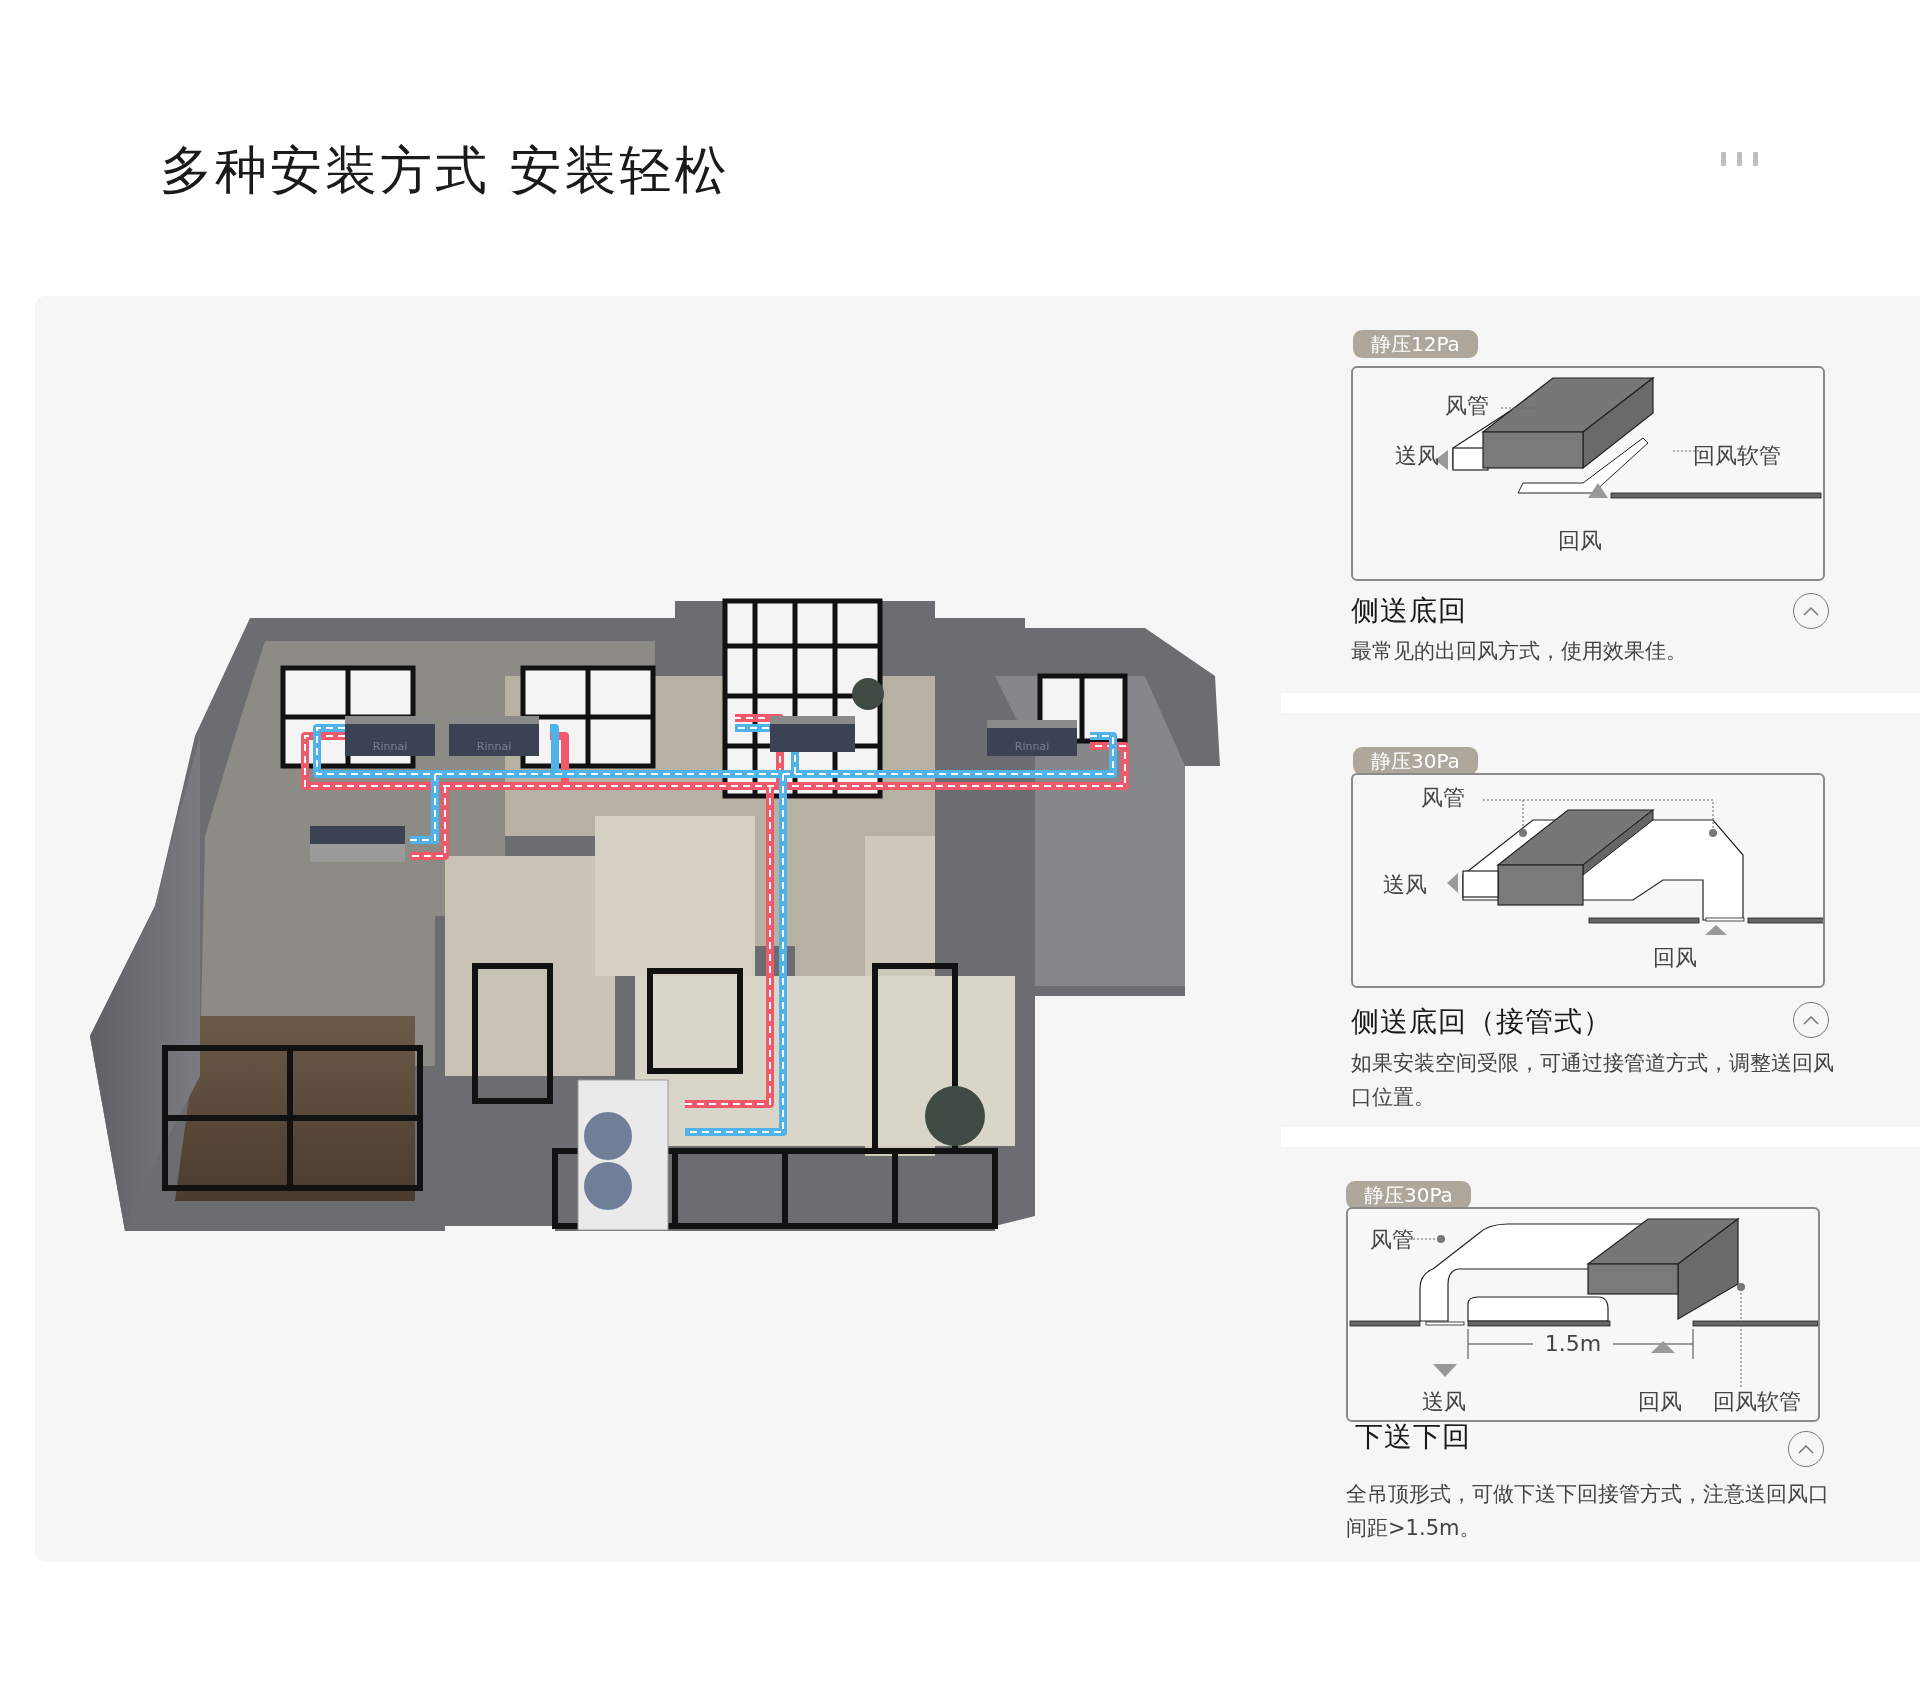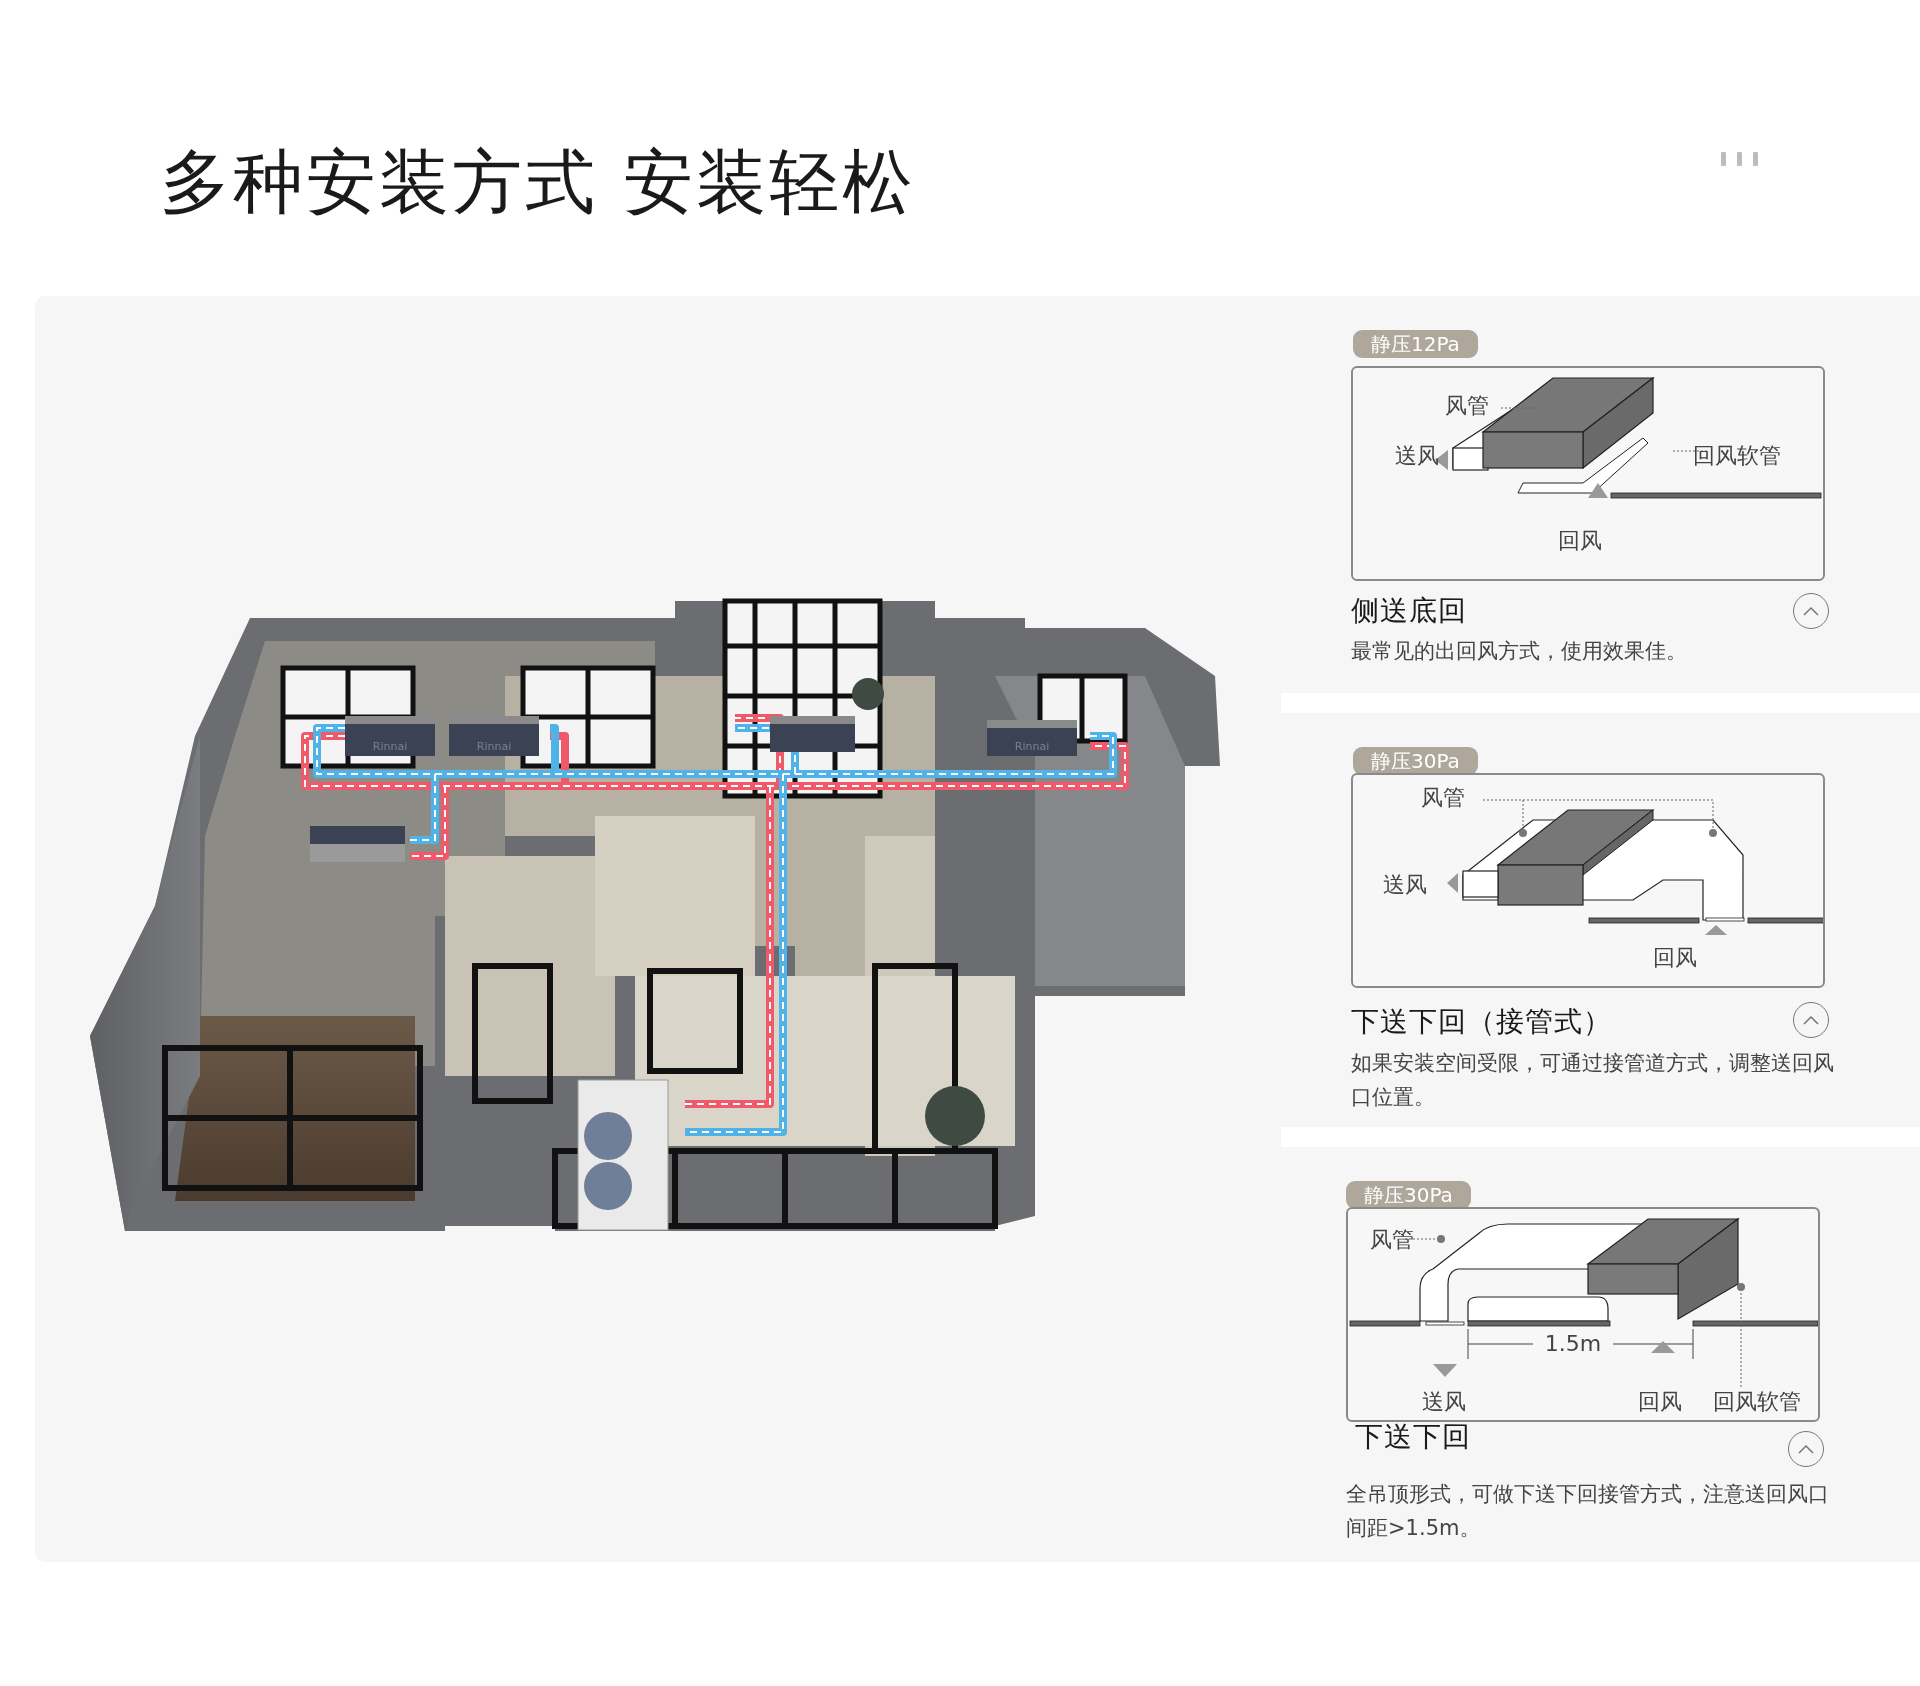--- a/index.html
+++ b/index.html
@@ -1,19 +1,19 @@
 <!DOCTYPE html>
 <html><head>
 <meta charset="utf-8">
 <style>
   * { box-sizing: border-box; margin: 0; padding: 0; }
   html, body { width: 1920px; height: 1686px; background: #ffffff; overflow: hidden; }
   body { font-family: "DejaVu Sans", "Liberation Sans", sans-serif; color: #222; position: relative; }
 
-  .page-title { position: absolute; left: 160px; top: 136px; font-size: 70px; font-weight: 400; color: #1a1a1a; letter-spacing: 3px; }
+  .page-title { position: absolute; left: 160px; top: 136px; font-size: 52px; font-weight: 400; color: #1a1a1a; letter-spacing: 3px; }
   .page-indicator { position: absolute; left: 1721px; top: 152px; display: flex; gap: 11px; }
   .page-indicator .bar { width: 5px; height: 14px; background: #bdbdbd; border-radius: 1px; }
 
   .main-panel { position: absolute; left: 0; top: 296px; width: 1246px; height: 1266px; background: #f6f6f6; border-radius: 10px; overflow: hidden; margin-left: 35px; }
   .main-panel svg { position: absolute; left: 0; top: 0; }
 
   .card { position: absolute; left: 1265px; width: 655px; background: #f6f6f6; border-radius: 10px 0 0 10px; }
   .card-1 { top: 296px; height: 397px; }
   .card-2 { top: 713px; height: 414px; }
   .card-3 { top: 1147px; height: 415px; }
@@ -203,21 +203,21 @@
       <line x1="170" y1="25" x2="170" y2="55" stroke="#666" stroke-dasharray="2,2"></line>
       <circle cx="170" cy="58" r="4" fill="#777"></circle>
         <circle cx="360" cy="58" r="4" fill="#777"></circle>
       <polygon points="105,98 94,108 105,118" fill="#999"></polygon>
       <polygon points="363,150 352,160 374,160" fill="#999"></polygon>
       <text class="lbl" x="68" y="30">风管</text>
       <text class="lbl" x="30" y="117">送风</text>
       <text class="lbl" x="300" y="190">回风</text>
     </svg>
   </div>
-  <div class="card-title" style="top:290px;">下送下回（接管式）</div>
+  <div class="card-title" style="top:290px;">侧送底回（接管式）</div>
   <div class="card-desc" style="top:333px;">如果安装空间受限，可通过接管道方式，调整送回风口位置。</div>
   <div class="expand-btn" style="top:289px;">
     <svg width="16" height="10" viewBox="0 0 16 10">
         <polyline points="1,9 8,2 15,9" fill="none" stroke="#777" stroke-width="1.5"></polyline>
       </svg>
   </div>
 </div>
 
 <div class="card card-3">
   <span class="badge" style="left:81px;">静压30Pa</span>

